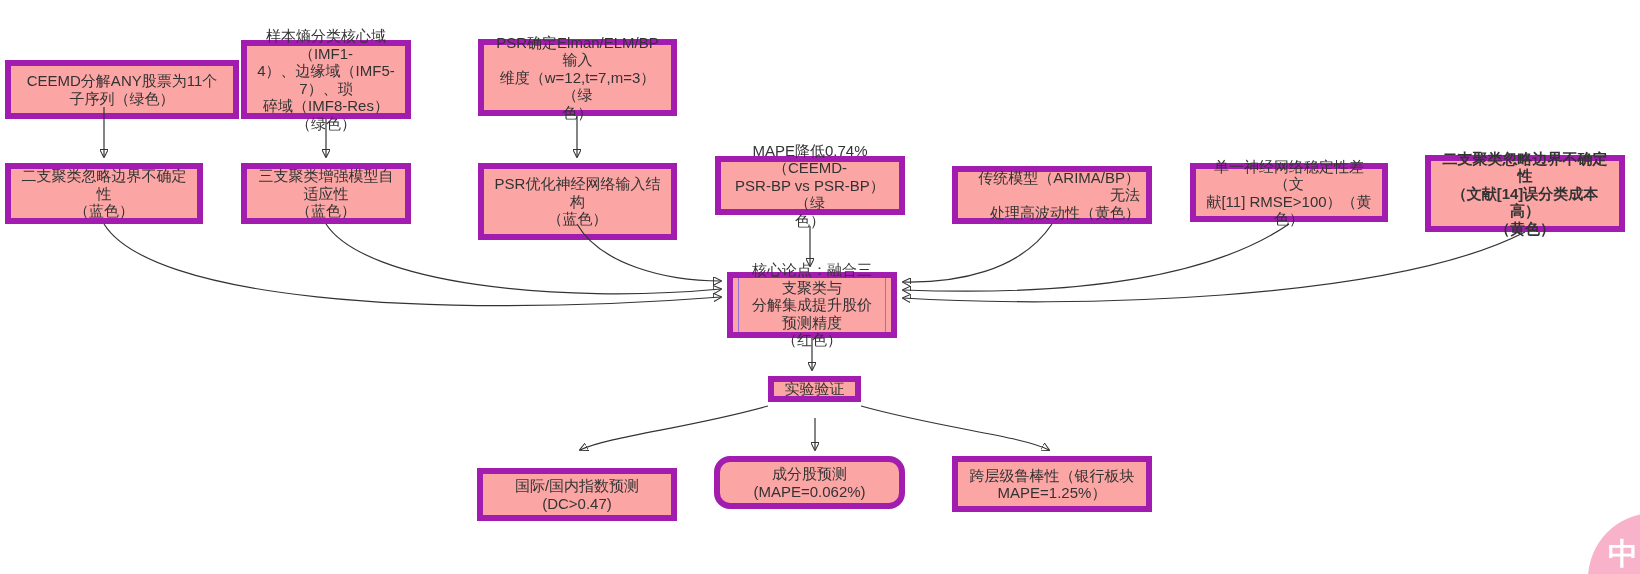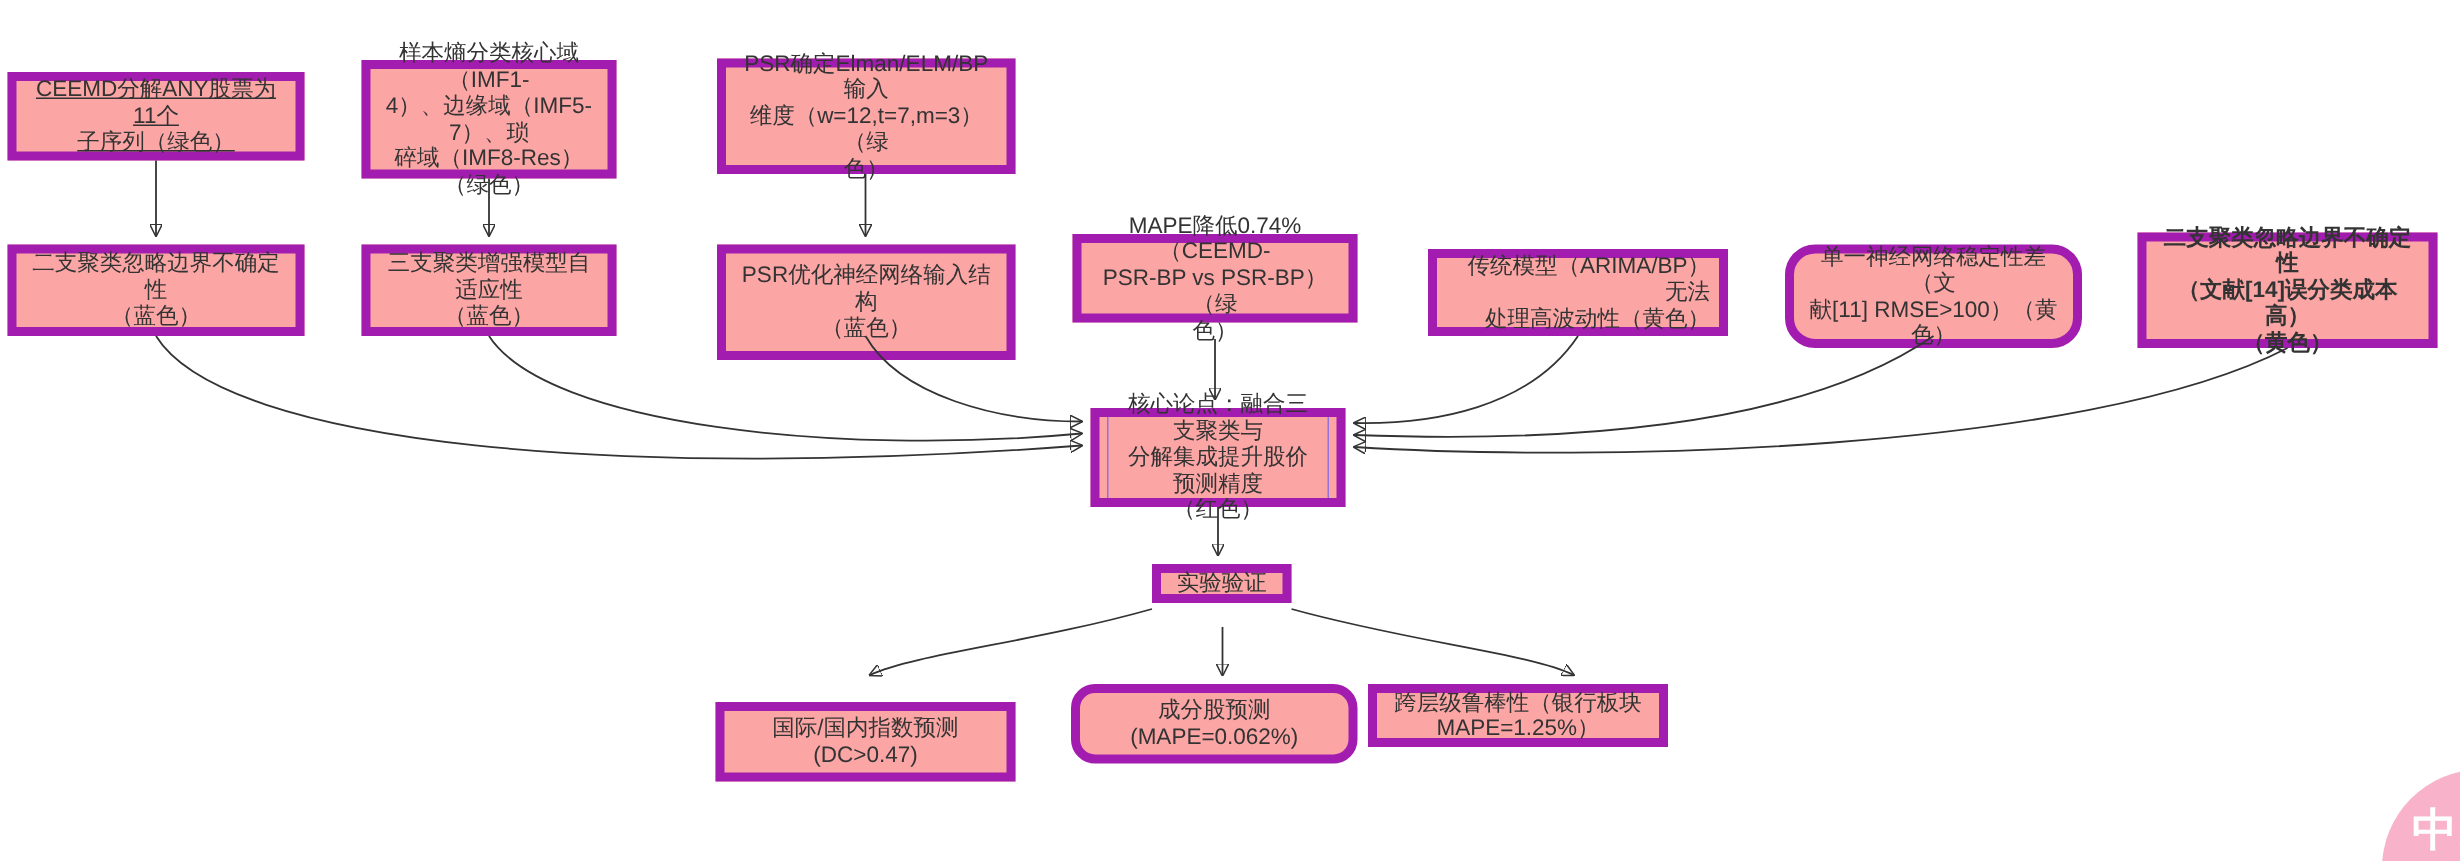--- a/index.html
+++ b/index.html
@@ -37,21 +37,21 @@
   }
   .badge .glyph{
     position:absolute;left:20px;top:26px;
     color:#ffffff;font-weight:bold;font-size:30px;line-height:30px;
     letter-spacing:1px;
   }
 </style>
 </head>
 <body>
 
-<div class="node" style="left:5px;top:48px;width:198px;height:59px;text-decoration:underline;">CEEMD分解ANY股票为11个
+<div class="node" style="left:5px;top:60px;width:234px;height:59px;">CEEMD分解ANY股票为11个
 子序列（绿色）</div>
 
 <div class="node" style="left:241px;top:40px;width:170px;height:79px;">样本熵分类核心域（IMF1-
 4）、边缘域（IMF5-7）、琐
 碎域（IMF8-Res）（绿色）</div>
 
 <div class="node" style="left:478px;top:39px;width:199px;height:77px;">PSR确定Elman/ELM/BP输入
 维度（w=12,t=7,m=3）（绿
 色）</div>
 
@@ -64,40 +64,40 @@
 <div class="node" style="left:478px;top:163px;width:199px;height:77px;">PSR优化神经网络输入结构
 （蓝色）</div>
 
 <div class="node" style="left:715px;top:156px;width:190px;height:59px;">MAPE降低0.74%（CEEMD-
 PSR-BP vs PSR-BP）（绿
 色）</div>
 
 <div class="node" style="left:952px;top:166px;width:200px;height:58px;text-align:right;">传统模型（ARIMA/BP）无法
 处理高波动性（黄色）</div>
 
-<div class="node" style="left:1190px;top:163px;width:198px;height:69px;border-radius:20px;">单一神经网络稳定性差（文
+<div class="node" style="left:1190px;top:163px;width:198px;height:59px;">单一神经网络稳定性差（文
 献[11] RMSE&gt;100）（黄色）</div>
 
 <div class="node" style="left:1425px;top:155px;width:200px;height:77px;font-weight:bold;">二支聚类忽略边界不确定性
 （文献[14]误分类成本高）
 （黄色）</div>
 
 <div class="node subroutine" style="left:727px;top:272px;width:170px;height:66px;padding:2px 12px;">核心论点：融合三支聚类与
 分解集成提升股价预测精度
 （红色）</div>
 
 <div class="node" style="left:768px;top:376px;width:93px;height:26px;">实验验证</div>
 
 <div class="node" style="left:477px;top:456px;width:200px;height:53px;margin-top:12px;">国际/国内指数预测
 (DC&gt;0.47)</div>
 
 <div class="node" style="left:714px;top:456px;width:191px;height:53px;border-radius:16px;">成分股预测
 (MAPE=0.062%)</div>
 
-<div class="node" style="left:912px;top:456px;width:200px;height:42px;">跨层级鲁棒性（银行板块
+<div class="node" style="left:952px;top:456px;width:200px;height:56px;">跨层级鲁棒性（银行板块
 MAPE=1.25%）</div>
 
 <svg class="edges" width="1640" height="574" viewBox="0 0 1640 574">
   <defs>
     <marker id="arrow" viewBox="0 0 10 10" refX="9" refY="5" markerWidth="7" markerHeight="7" orient="auto-start-reverse">
       <path d="M0,0 L10,5 L0,10 z" fill="#333333" stroke="none"></path>
     </marker>
   </defs>
   <path d="M104,107 L104,157" marker-end="url(#arrow)"></path>
   <path d="M326,119 L326,157" marker-end="url(#arrow)"></path>

